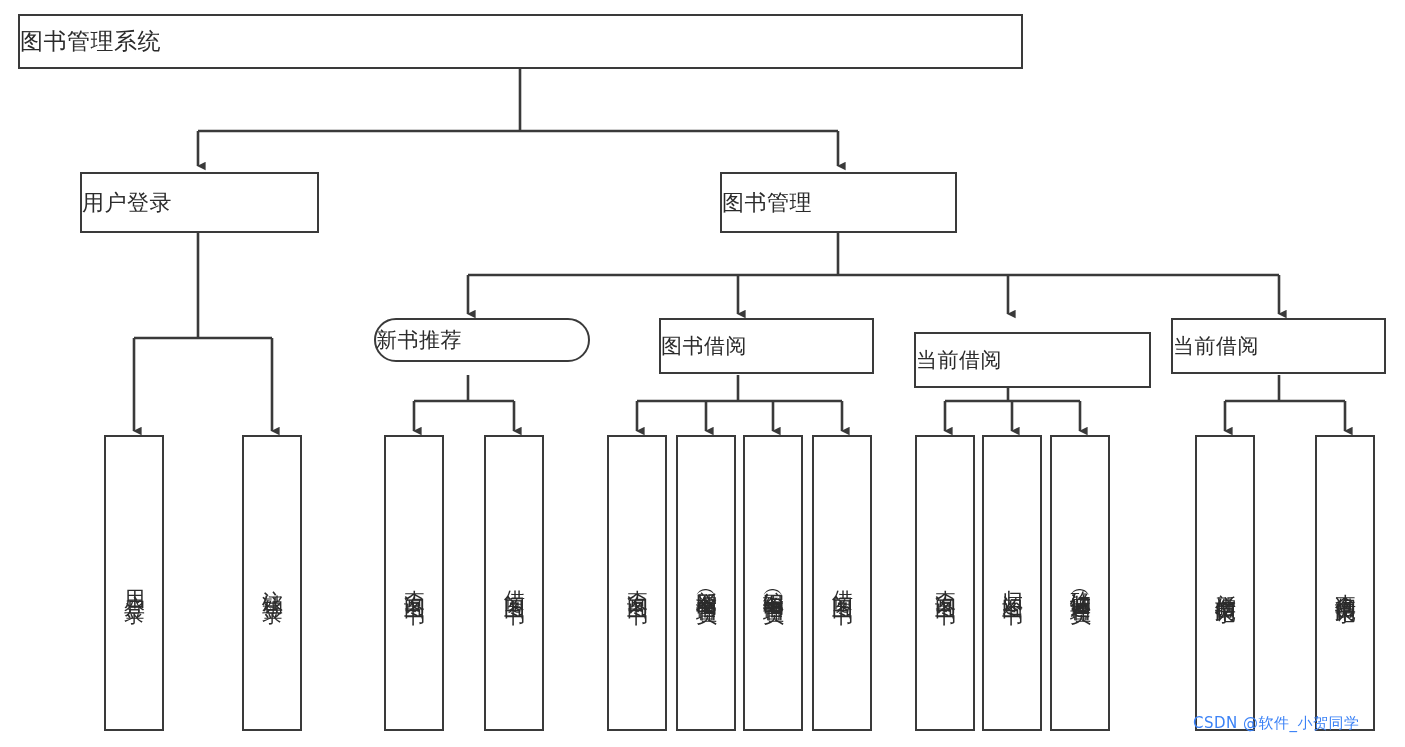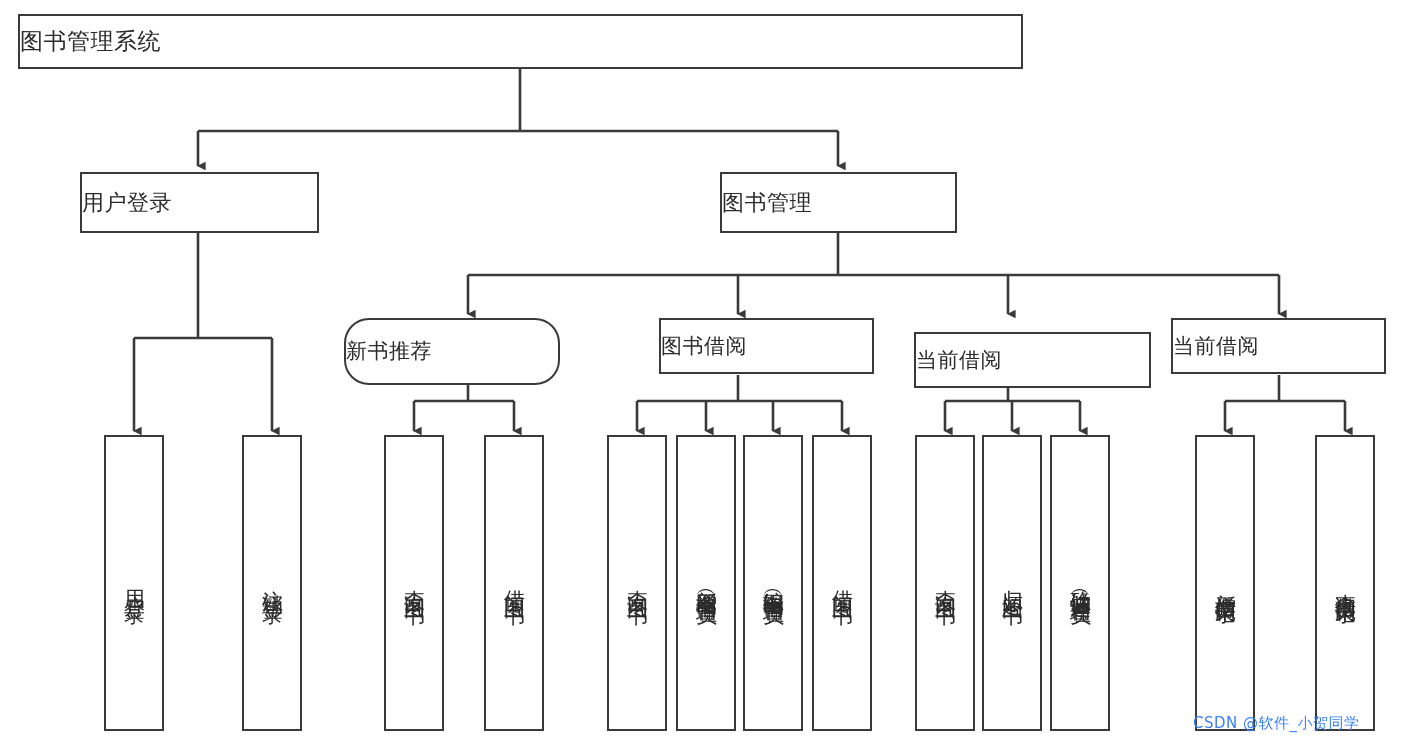--- a/index.html
+++ b/index.html
@@ -142,21 +142,21 @@
   </div>
 
   <div class="node-box node-l1" style="left:80px; top:172px; width:239px; height:61px;">
     <span class="node-label">用户登录</span>
   </div>
 
   <div class="node-box node-l1" style="left:712px; top:172px; width:237px; height:61px;margin-left:8px;">
     <span class="node-label">图书管理</span>
   </div>
 
-  <div class="node-box node-l2" style="left:344px; top:318px; width:216px; height:67px;border-radius:25px;">
+  <div class="node-box node-l2" style="left:374px; top:318px; width:216px; height:44px;border-radius:25px;">
     <span class="node-label">新书推荐</span>
   </div>
 
   <div class="node-box node-l2" style="left:659px; top:318px; width:215px; height:56px;">
     <span class="node-label">图书借阅</span>
   </div>
 
   <div class="node-box node-l2" style="left:902px; top:332px; width:237px; height:56px;margin-left:12px;">
     <span class="node-label">当前借阅</span>
   </div>

